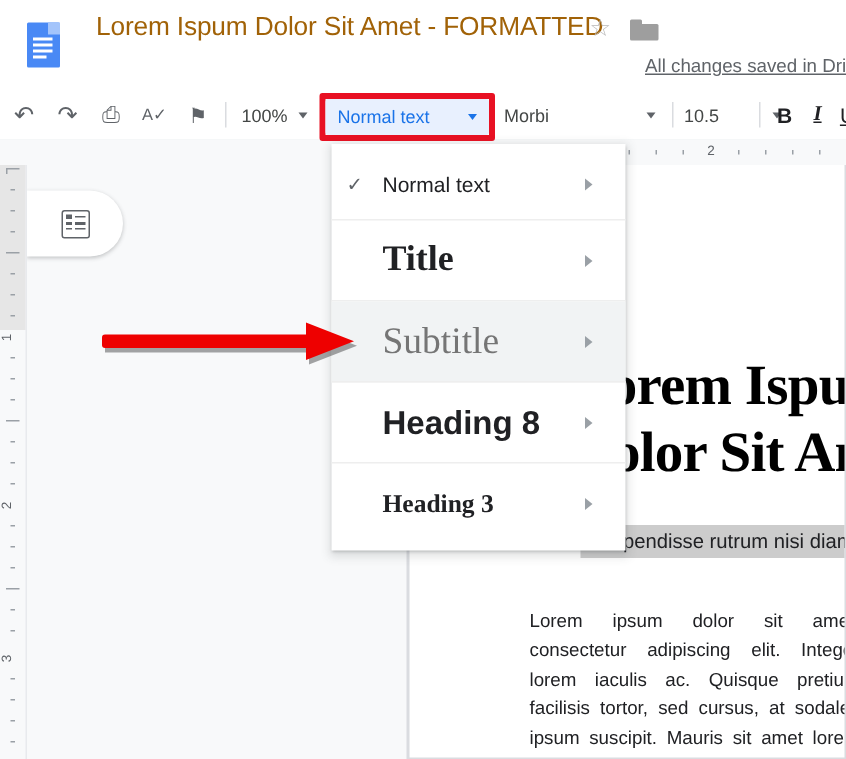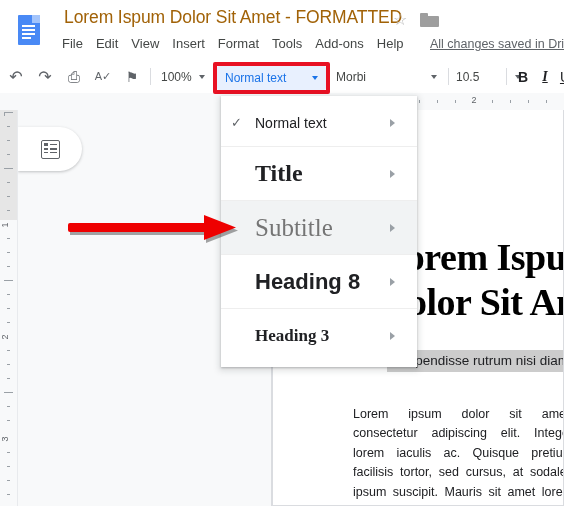--- a/index.html
+++ b/index.html
@@ -464,30 +464,20 @@
 
   <div id="doc-title">Lorem Ispum Dolor Sit Amet - FORMATTED</div>
 
   <div id="star-icon">☆</div>
 
   <div id="folder-icon">
     <div class="ftab"></div>
     <div class="fbody"></div>
   </div>
 
-  <div id="menubar">
-    <div class="mi">File</div>
-    <div class="mi">Edit</div>
-    <div class="mi">View</div>
-    <div class="mi">Insert</div>
-    <div class="mi">Format</div>
-    <div class="mi">Tools</div>
-    <div class="mi">Add-ons</div>
-    <div class="mi">Help</div>
-  </div>
 
   <div id="save-status">All changes saved in Drive</div>
 </div>
 
 <div id="toolbar">
   <div class="tb-icon" style="font-size:16px;">↶</div>
   <div class="tb-icon" style="font-size:16px;">↷</div>
   <div class="tb-icon" style="font-size:15px;">⎙</div>
   <div class="tb-icon" style="font-size:11px;">A✓</div>
   <div class="tb-icon" style="font-size:14px;">⚑</div>

